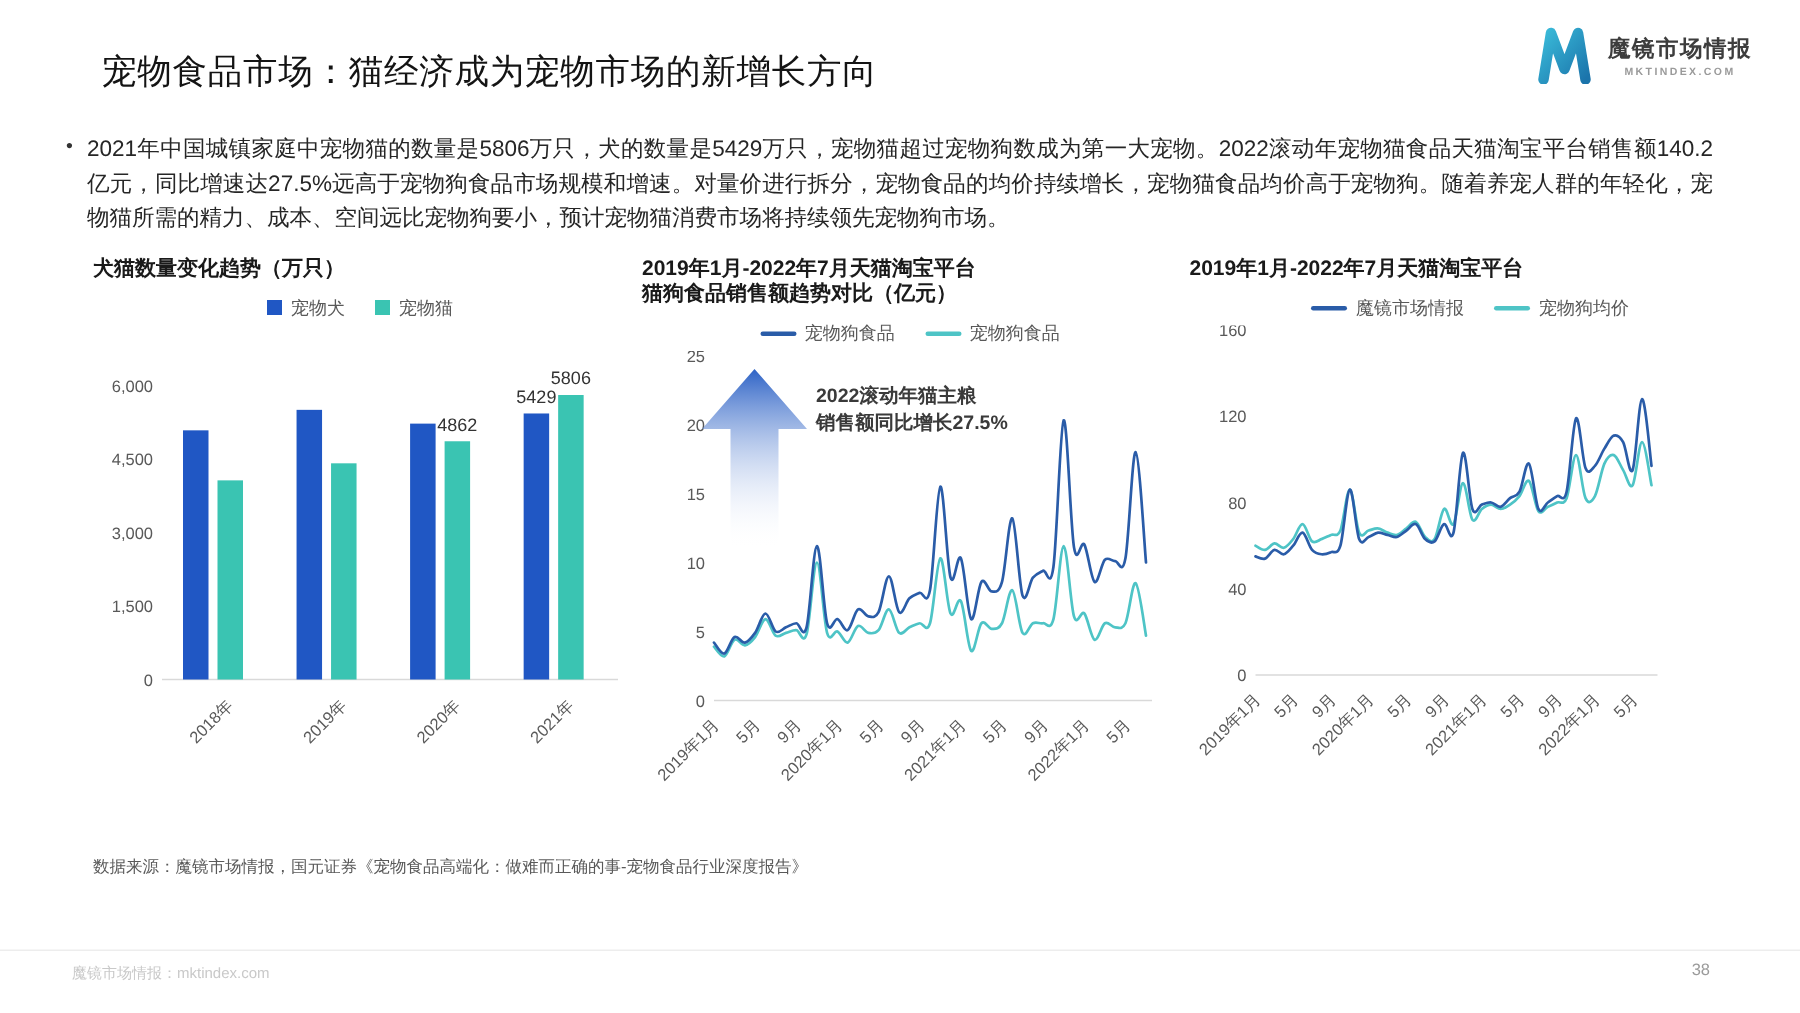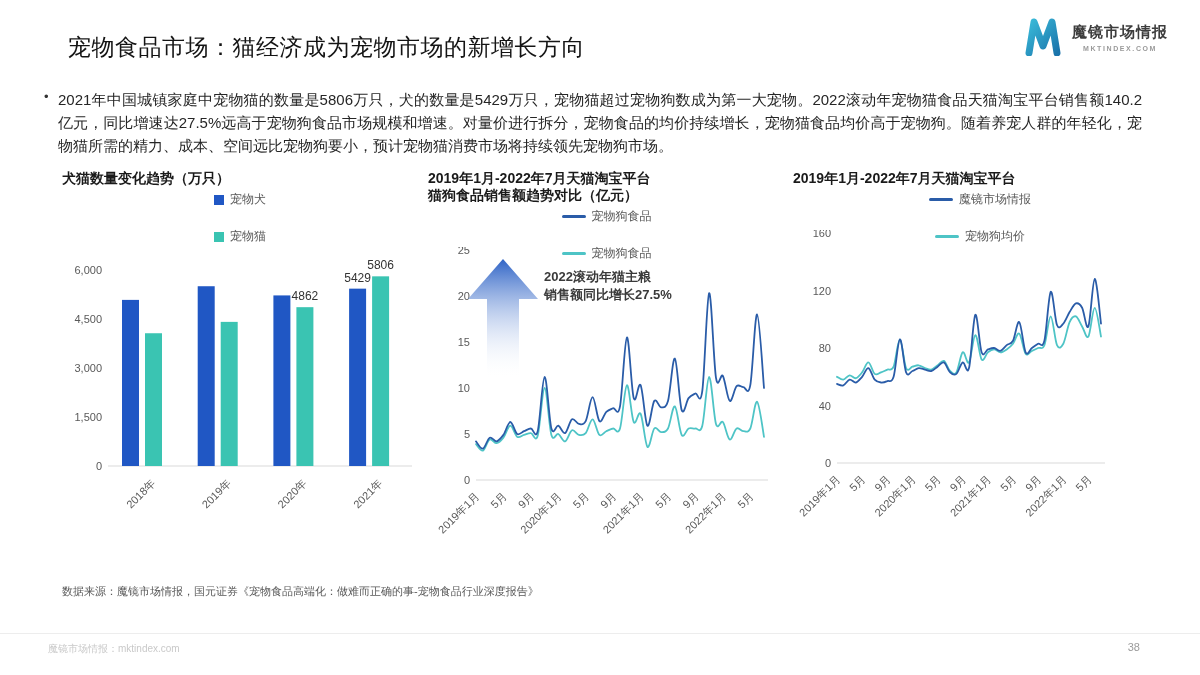--- a/index.html
+++ b/index.html
@@ -18,34 +18,34 @@
   .summary { position:absolute; left:44px; top:88px; width:1098px; }
   .bullet { position:absolute; left:0; top:1px; font-size:13px; color:#333; }
   .summary-text { margin-left:14px; font-size:15px; line-height:23px; color:#262626; text-align:justify; }
 
   
   .chart-block { position:absolute; top:170px; }
   #chart0 { left:62px;  width:356px; }
   #chart1 { left:428px; width:357px; }
   #chart2 { left:793px; width:374px; }
   .chart-title { font-size:14px; font-weight:700; color:#1a1a1a; line-height:17px; }
-  .chart-legend { margin-top:23px; display:flex; justify-content:center; align-items:center; gap:20px; font-size:12px; color:#595959; height:16px;flex-direction:column; }
+  .chart-legend { margin-top:10px; display:flex; justify-content:center; align-items:center; gap:20px; font-size:12px; color:#595959; height:16px; }
   .legend-item { display:inline-flex; align-items:center; gap:6px; }
   .swatch-sq { width:10px; height:10px; display:inline-block; }
   .swatch-line { width:24px; height:3px; border-radius:2px; display:inline-block; }
   .chart-svg { display:block; margin-top:4px; }
 
   svg text { font-family:"Liberation Sans", sans-serif; }
   .tick-label { font-size:11px; fill:#595959; }
   .x-label { font-size:11px; fill:#595959; }
   .bar-value { font-size:12px; fill:#333333; }
   .anno-text { font-size:13px; font-weight:700; fill:#3a3a3a; }
 
   
-  .footnote { position:absolute; left:62px; top:584px; font-size:11px; color:#595959; }
+  .footnote { position:absolute; left:62px; top:570px; font-size:11px; color:#595959; }
   .footer-divider { position:absolute; left:0; top:633px; width:1200px; height:1px; background:#ededed; }
   .footer-left { position:absolute; left:48px; top:642px; font-size:10px; color:#c9c9c9; text-decoration:none;text-align:right; }
   .page-number { position:absolute; right:60px; top:641px; font-size:11px; color:#9b9b9b; }
 </style>
 </head>
 <body>
 
 <div class="slide">
 
   <div class="page-title">宠物食品市场：猫经济成为宠物市场的新增长方向</div>

